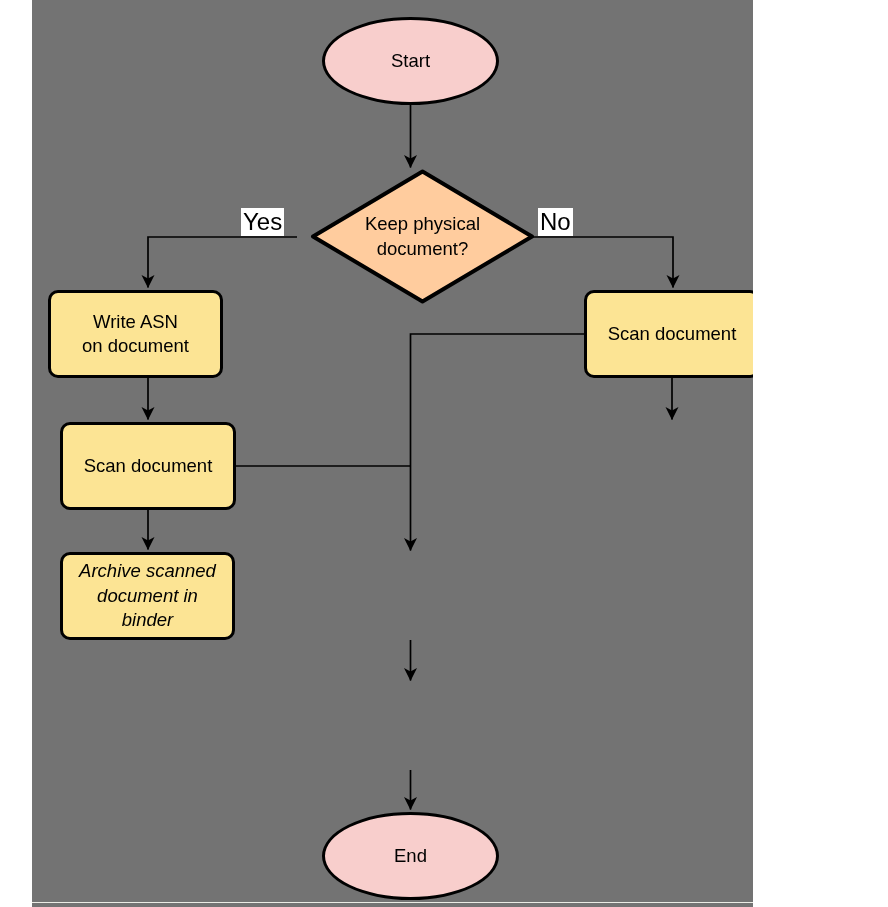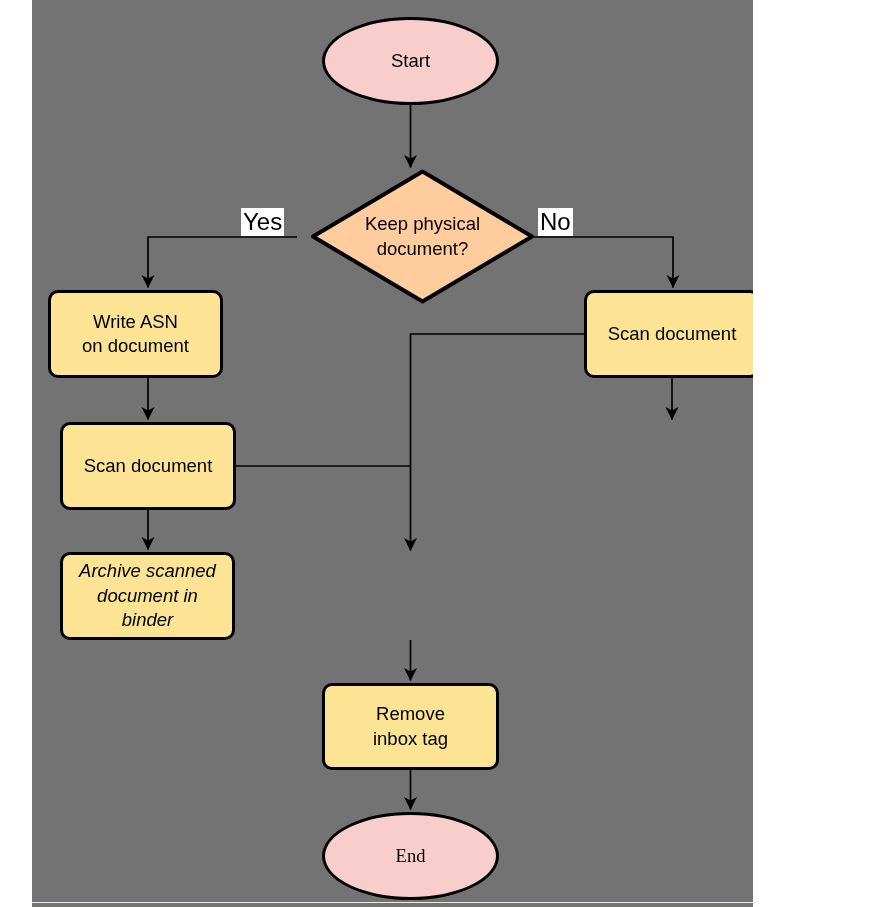--- a/index.html
+++ b/index.html
@@ -136,26 +136,22 @@
 document in
 binder</span>
   </div>
 
   <div class="node process" style="left:552px; top:290px; width:176px; height:88px;">
     <span class="label">Scan document</span>
   </div>
 
 
 
-  <div class="node process" style="left:290px; top:683px; width:177px; height:87px;">
-    <span class="label">Remove
-inbox tag</span>
-  </div>
 
-  <div class="node terminal" style="left:290px; top:812px; width:177px; height:88px;font-family:Liberation Serif, serif;">
+  <div class="node terminal" style="left:290px; top:812px; width:177px; height:88px;">
     <span class="label">End</span>
   </div>
 
   <span class="edge-label" style="left:209px; top:208px;">Yes</span>
   <span class="edge-label" style="left:506px; top:208px;">No</span>
 
 
   <div class="bottom-rule"></div>
 
 </div>

